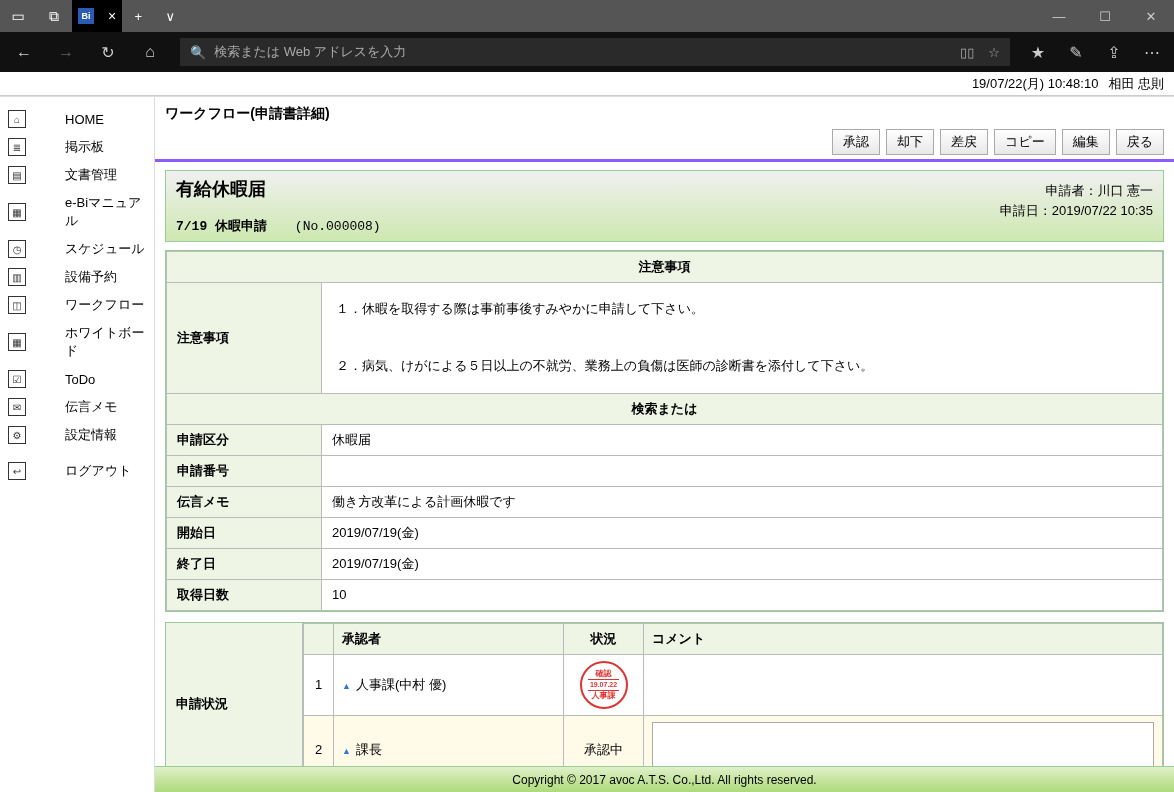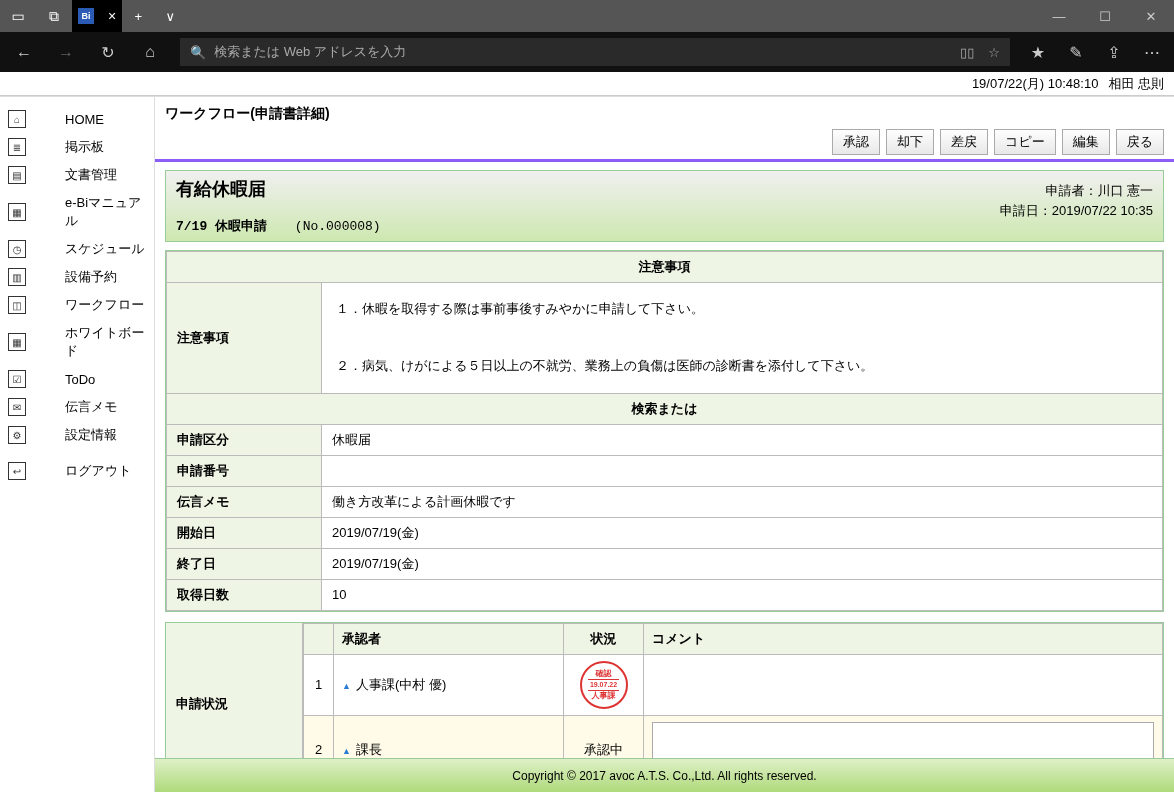--- a/index.html
+++ b/index.html
@@ -72,21 +72,21 @@
 .ap-table .status { width: 80px; text-align: center; }
 .ap-table tr.current td { background: #fffbe8; }
 .ap-table .comment-box { border: 1px solid #aaa; height: 56px; background: #fff; }
 
 .stamp { width: 48px; height: 48px; border: 2px solid #d33; border-radius: 50%; display: flex; flex-direction: column; align-items: center; justify-content: center; color: #d33; font-size: 8px; line-height: 1.2; margin: 0 auto; font-weight: bold; }
 .stamp .s-mid { border-top: 1px solid #d33; border-bottom: 1px solid #d33; padding: 1px 2px; font-size: 7px; }
 
 .person-ico { display: inline-block; width: 10px; margin-right: 4px; }
 .person-ico::before { content: "▲"; color: #2b7bd3; font-size: 9px; }
 
-.footer { height: 34px; background: linear-gradient(#dff0c8, #aeda7a); display: flex; align-items: center; justify-content: center; font-size: 12px; border-top: 1px solid #9c9; }
+.footer { height: 26px; background: linear-gradient(#dff0c8, #aeda7a); display: flex; align-items: center; justify-content: center; font-size: 12px; border-top: 1px solid #9c9; }
 
 .url-inner { display: flex; align-items: center; width: 100%; }
 </style>
 </head>
 <body>
 
 <div class="titlebar">
   <div class="sys-btns-left">
     <div class="sys-btn">▭</div>
     <div class="sys-btn">⧉</div>

